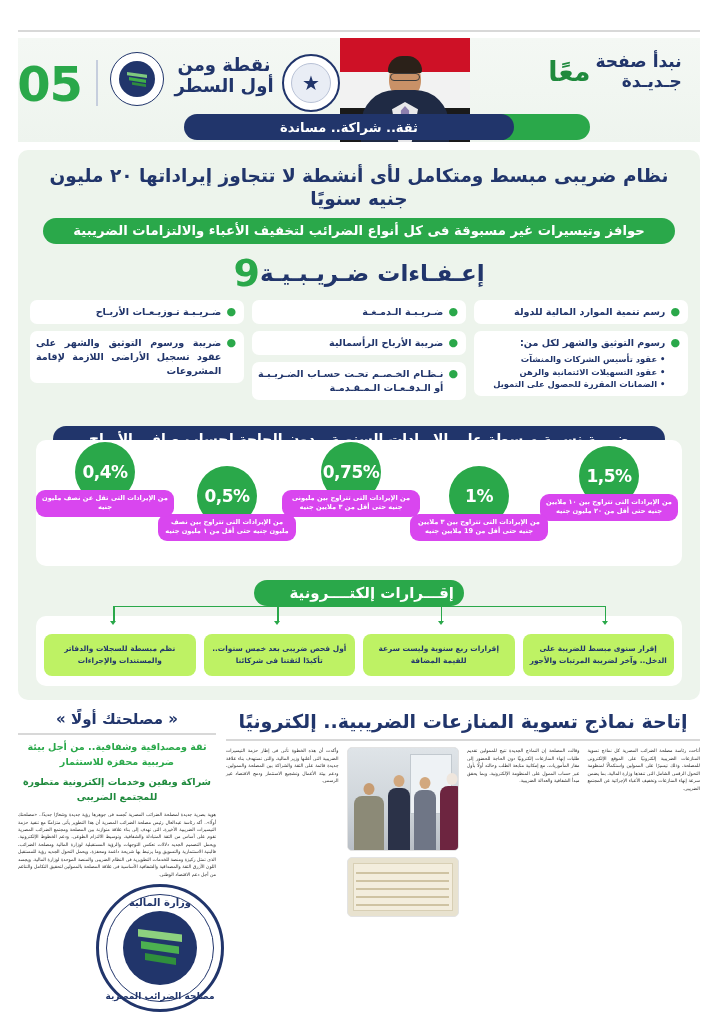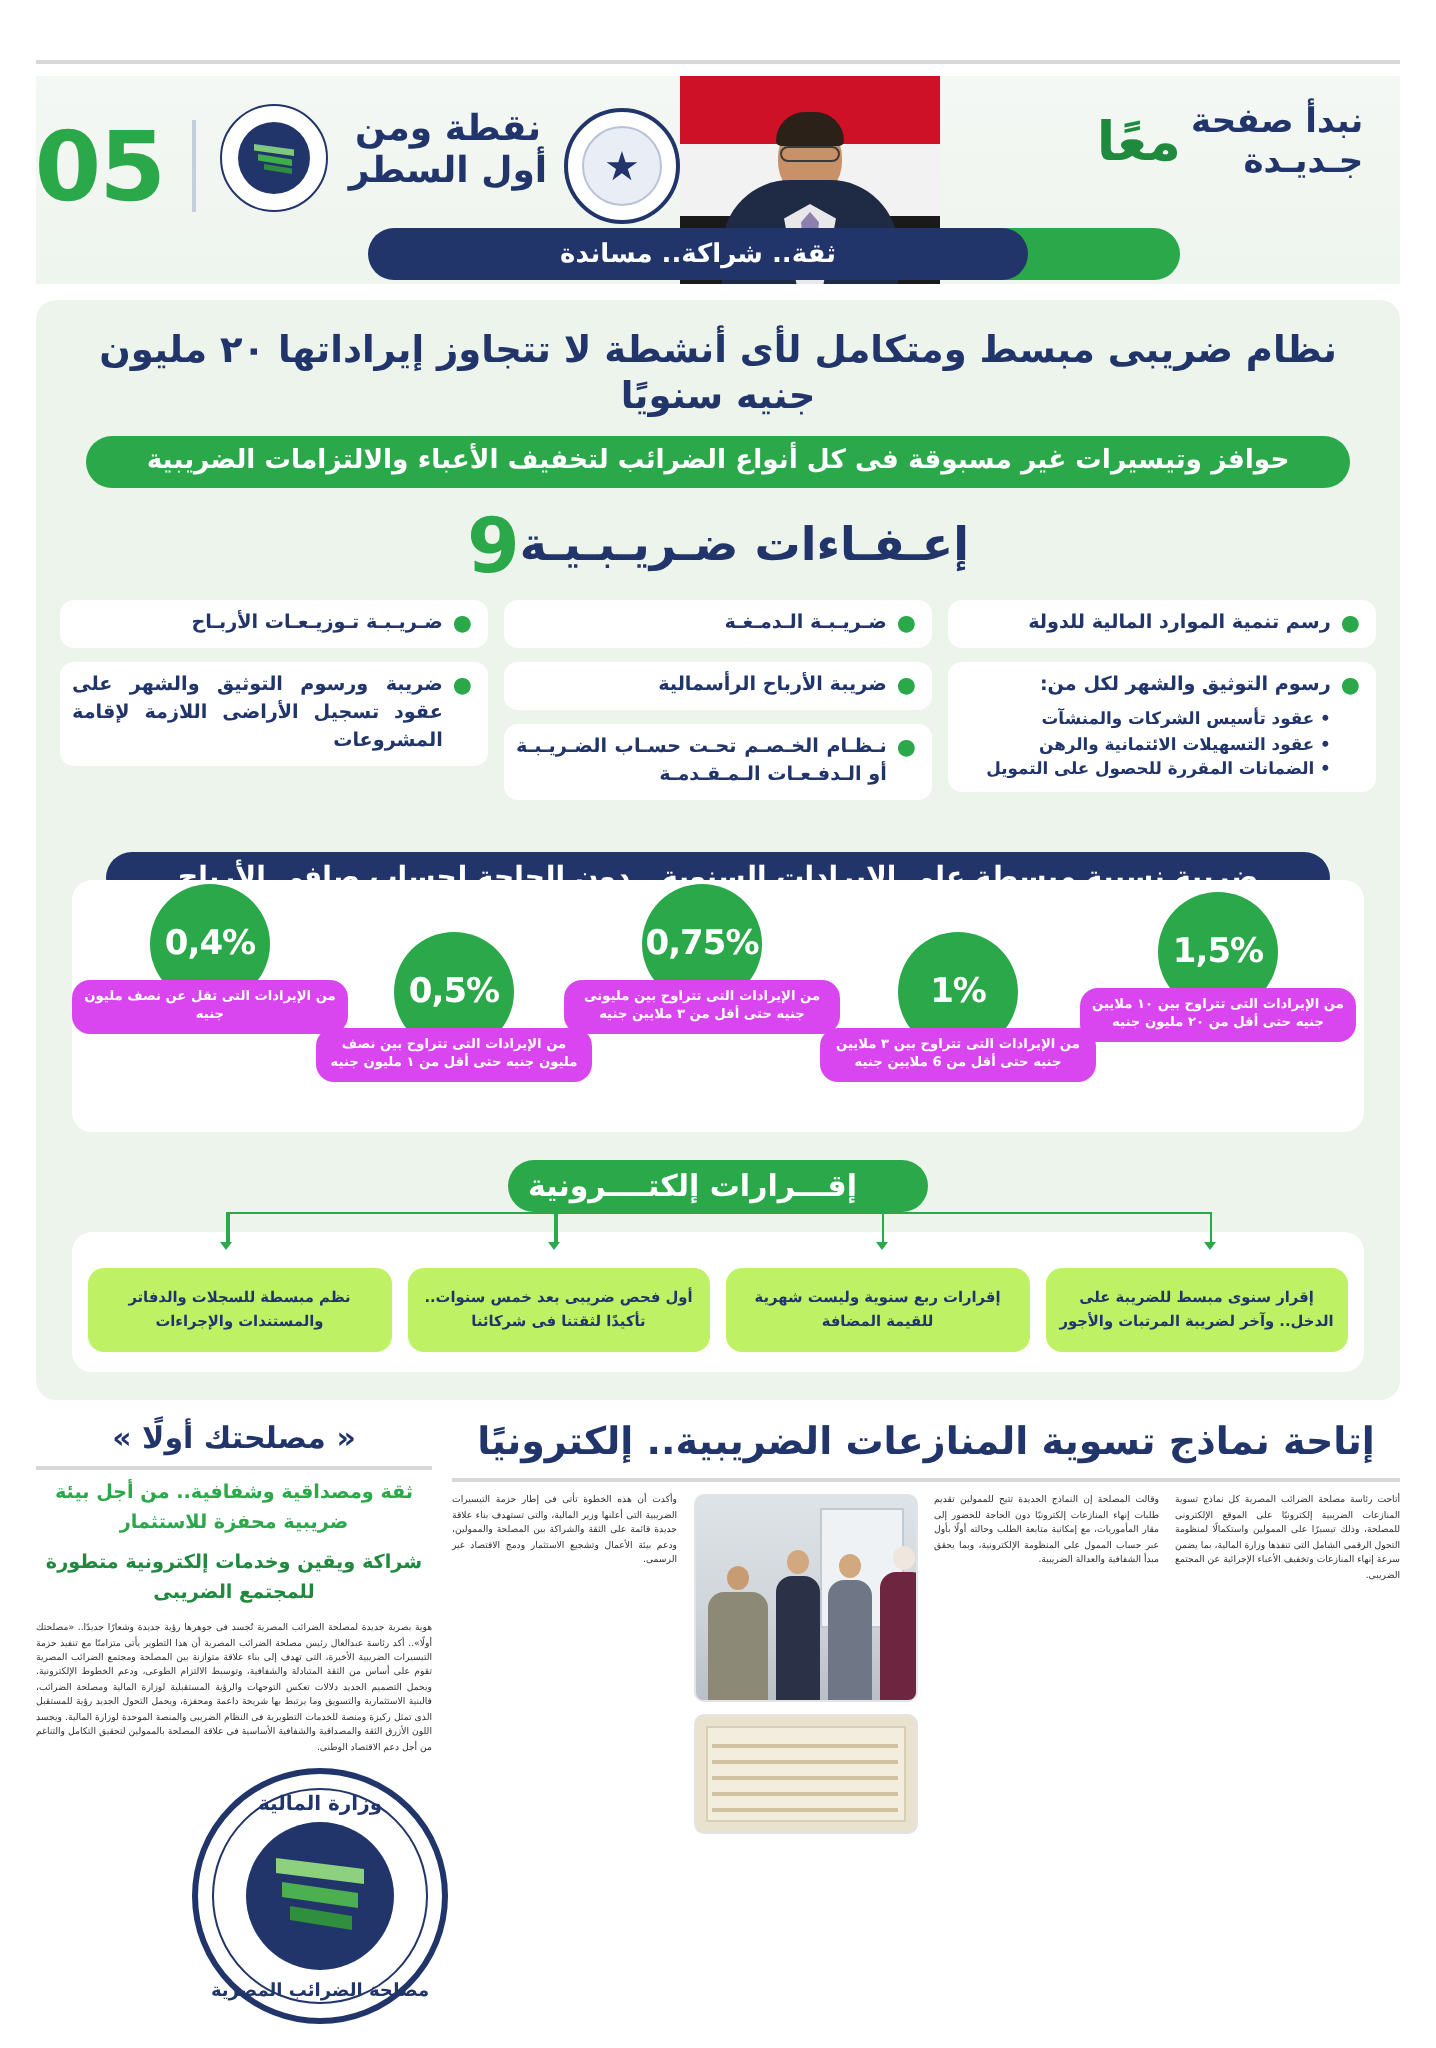--- a/index.html
+++ b/index.html
@@ -147,21 +147,21 @@
   }
   .rate-cap {
     background:#d946ef; color:#fff; border-radius: 9px; padding: 4px 5px;
     font-size: 6.6px; font-weight:700; line-height:1.45; margin-top:-12px; position:relative;
   }
 
   
   .edecl { margin-top: 14px; position: relative; }
   .edecl-pill {
     width: 210px; margin: 0 auto; background:#2aa84a; border-radius:15px; color:#fff;
-    font-weight:800; font-size: 15px; padding: 4px 10px; text-align:left; direction: rtl;
+    font-weight:800; font-size: 15px; padding: 4px 10px; text-align:right; direction: rtl;
     letter-spacing: 1.5px; position: relative; z-index: 2;
   }
   .edecl-card { background:#fff; border-radius:10px; margin: 10px 6px 0 6px; padding: 18px 8px 10px 8px; position: relative; }
   .connector { position:absolute; top: -10px; left: 8px; right: 8px; height: 22px; }
   .conn-h { position:absolute; top: 0; left: 11%; right: 11%; height: 1.5px; background:#2aa84a; }
   .conn-v { position:absolute; top: 0; width:1.5px; height: 16px; background:#2aa84a; }
   .conn-arrow { position:absolute; top: 15px; width:0; height:0; margin-left:-3px;
     border-left: 3px solid transparent; border-right: 3px solid transparent; border-top: 4px solid #2aa84a; }
   .edecl-row { display:flex; flex-direction: row; gap: 8px; direction: rtl; }
   .edecl-box {
@@ -341,21 +341,21 @@
 
     <div class="rates-wrap">
       <div class="bar-navy">ضريبة نسبية مبسطة على الإيرادات السنوية.. دون الحاجة لحساب صافى الأرباح</div>
       <div class="rates-card">
         <div class="rate" style="right:4px; top:6px; width:138px;">
           <div class="rate-circle">1,5%</div>
           <div class="rate-cap">من الإيرادات التى تتراوح بين ١٠ ملايين جنيه حتى أقل من ٢٠ مليون جنيه</div>
         </div>
         <div class="rate" style="right:134px; top:26px; width:138px;">
           <div class="rate-circle">1%</div>
-          <div class="rate-cap">من الإيرادات التى تتراوح بين ٣ ملايين جنيه حتى أقل من 6 ملايين جنيه</div>
+          <div class="rate-cap">من الإيرادات التى تتراوح بين ٣ ملايين جنيه حتى أقل من 19 ملايين جنيه</div>
         </div>
         <div class="rate" style="right:262px; top:2px; width:138px;">
           <div class="rate-circle">0,75%</div>
           <div class="rate-cap">من الإيرادات التى تتراوح بين مليونى جنيه حتى أقل من ٣ ملايين جنيه</div>
         </div>
         <div class="rate" style="right:386px; top:26px; width:138px;">
           <div class="rate-circle">0,5%</div>
           <div class="rate-cap">من الإيرادات التى تتراوح بين نصف مليون جنيه حتى أقل من ١ مليون جنيه</div>
         </div>
         <div class="rate" style="right:508px; top:2px; width:138px;">
@@ -374,21 +374,21 @@
             <div class="conn-arrow" style="left:11%"></div>
           <div class="conn-v" style="left:37%"></div>
             <div class="conn-arrow" style="left:37%"></div>
           <div class="conn-v" style="left:63%"></div>
             <div class="conn-arrow" style="left:63%"></div>
           <div class="conn-v" style="left:89%"></div>
             <div class="conn-arrow" style="left:89%"></div>
         </div>
         <div class="edecl-row">
           <div class="edecl-box">إقرار سنوى مبسط للضريبة على الدخل.. وآخر لضريبة المرتبات والأجور</div>
-          <div class="edecl-box">إقرارات ربع سنوية وليست شهرية للقيمة المضافة</div>
+          <div class="edecl-box">إقرارات ربع سنوية وليست سرعة للقيمة المضافة</div>
           <div class="edecl-box">أول فحص ضريبى بعد خمس سنوات.. تأكيدًا لثقتنا فى شركائنا</div>
           <div class="edecl-box">نظم مبسطة للسجلات والدفاتر والمستندات والإجراءات</div>
         </div>
       </div>
     </div>
   </div>
 
   <div class="bottom">
 
     <div class="bot-main">

